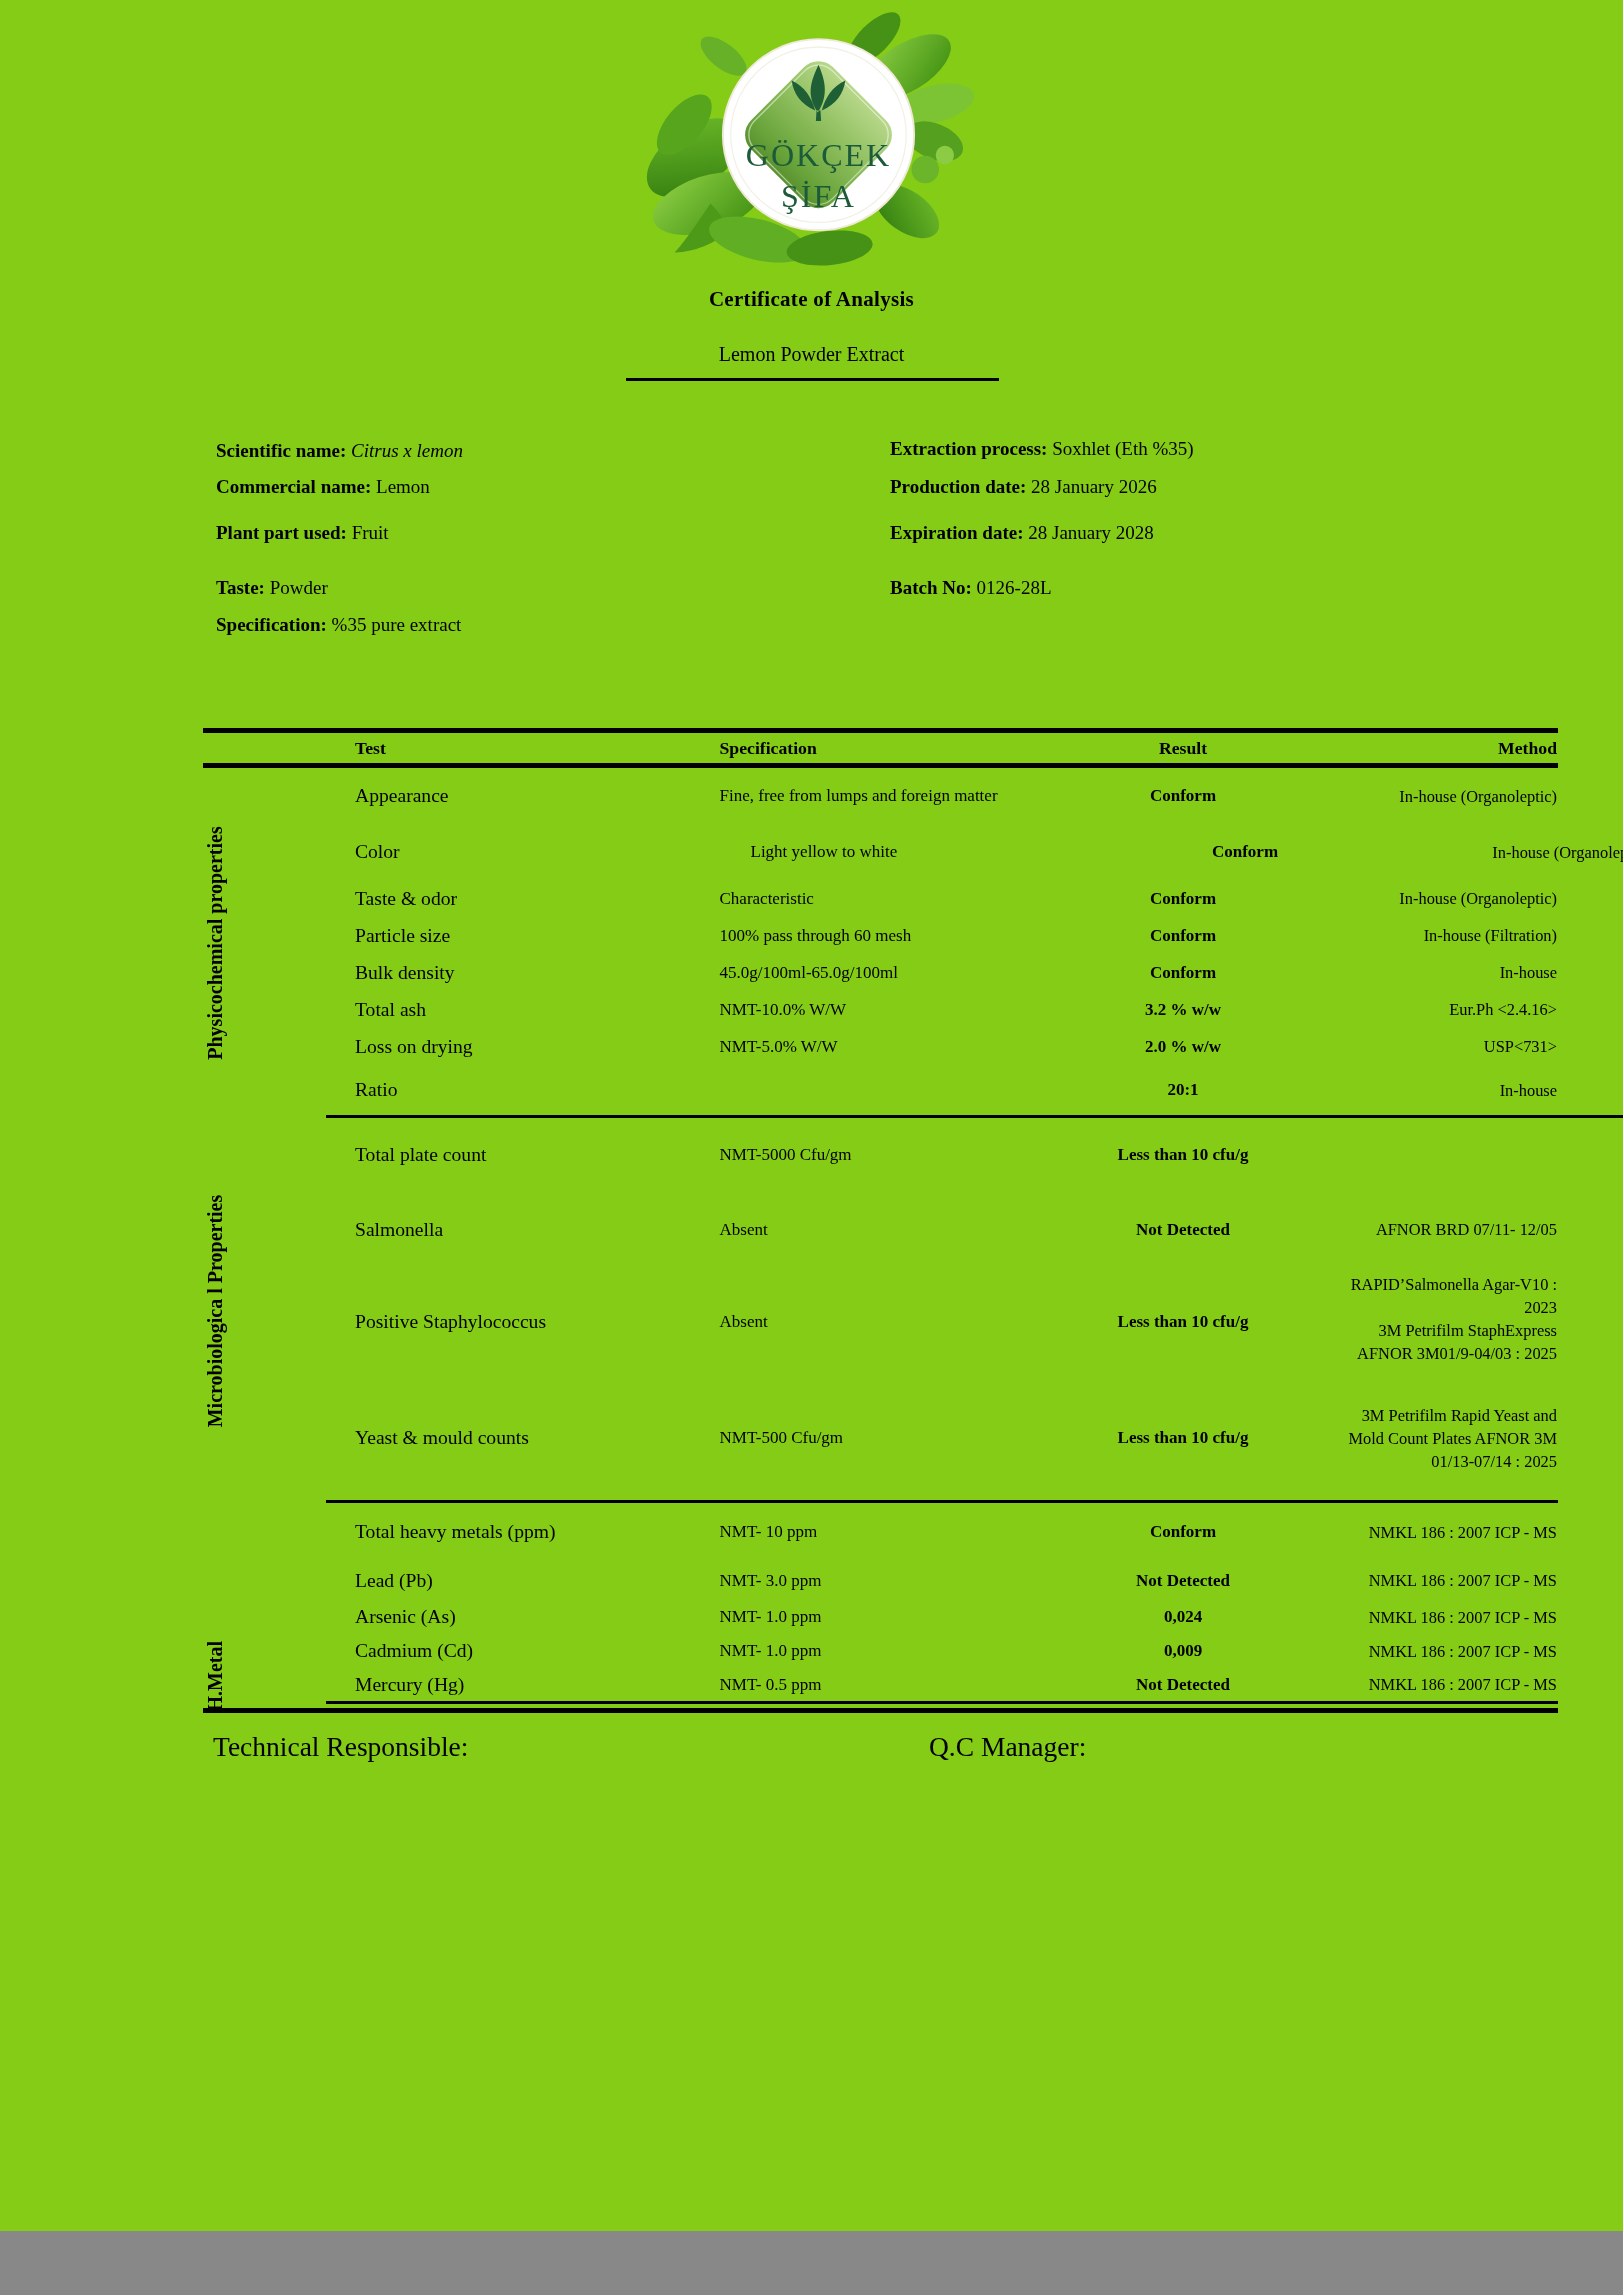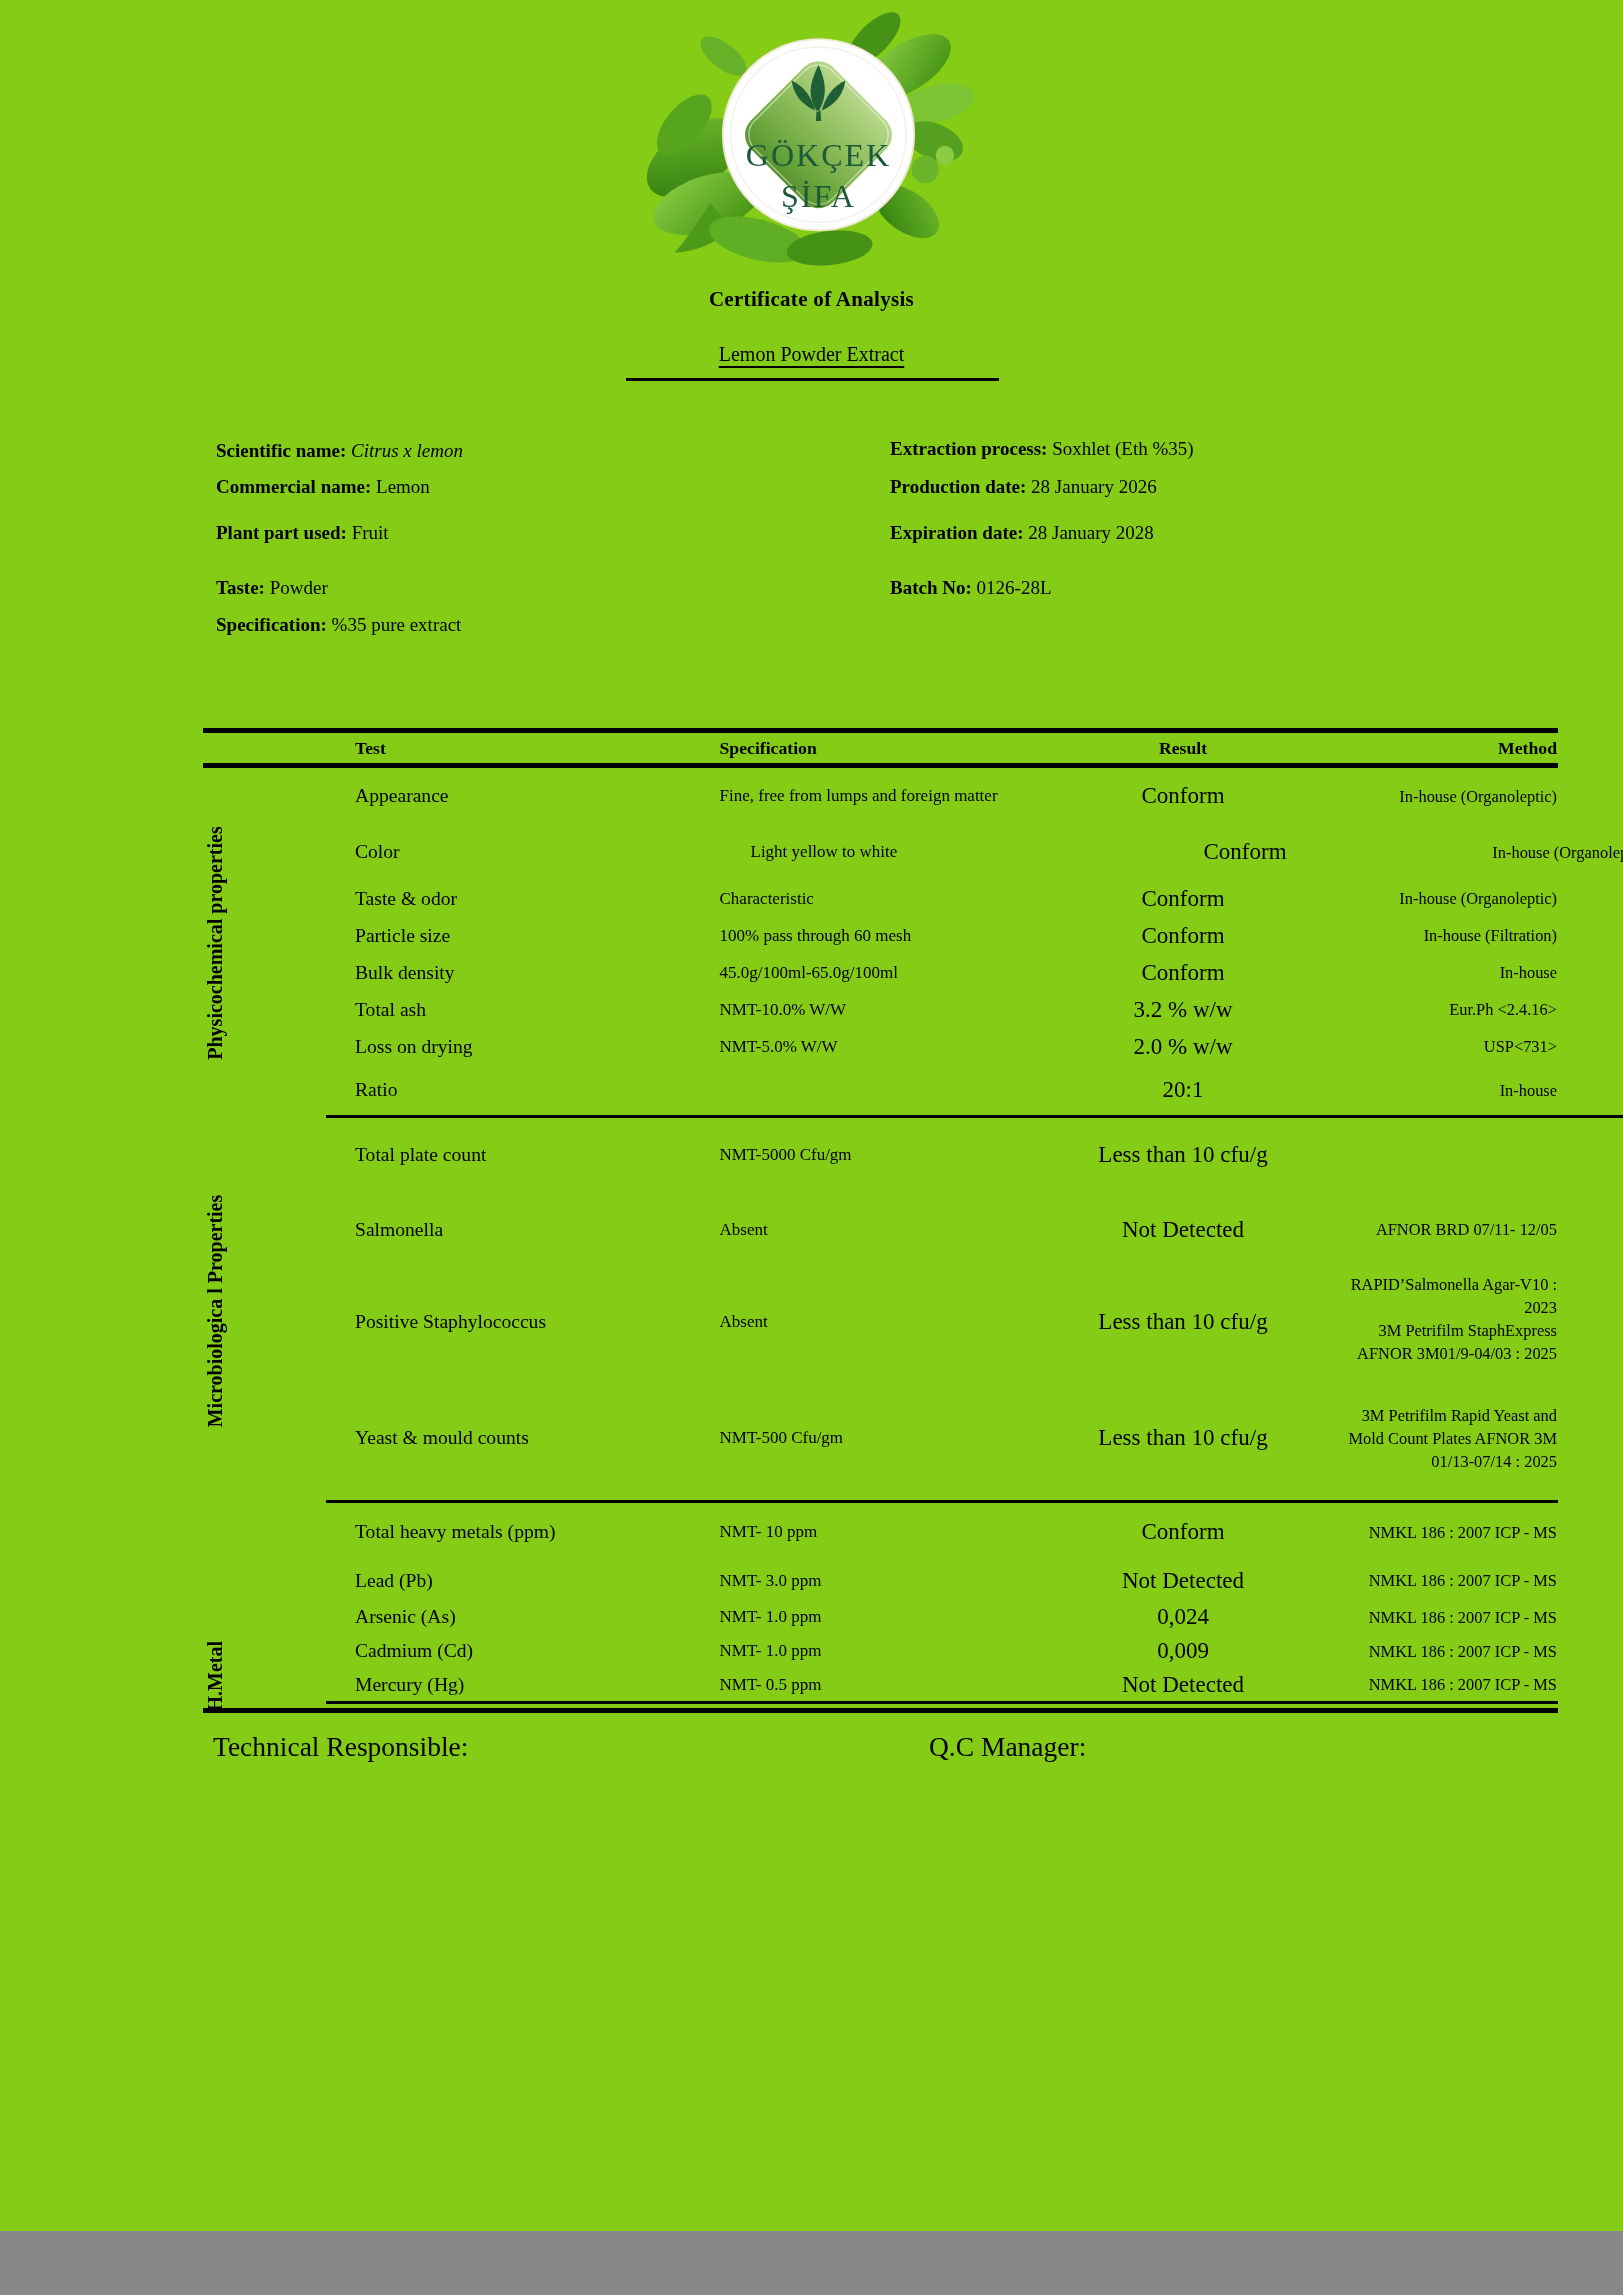--- a/index.html
+++ b/index.html
@@ -6,21 +6,21 @@
   .page{
     position:relative;width:1623px;height:2231px;background:#84cc16;
     font-family:"Liberation Serif", serif;color:#000;overflow:hidden;margin:0 auto;
   }
   
   .logo{position:absolute;left:645px;top:6.5px;width:347px;height:262px;}
   
   .doc-title{position:absolute;left:0;right:0;top:287px;text-align:center;
     font-size:21px;font-weight:bold;letter-spacing:0.3px;}
   .doc-subtitle{position:absolute;left:0;right:0;top:343px;text-align:center;
-    font-size:20px;text-decoration:underline;text-underline-offset:4.6px;}
+    font-size:20px;text-underline-offset:4.6px;}
   .subtitle-rule{position:absolute;left:626px;top:378px;width:373px;height:2.6px;background:#000;}
   
   .info-item{position:absolute;font-size:19px;white-space:nowrap;}
   .info-item .lbl{font-weight:bold;}
   .info-item .val{font-weight:normal;margin-top:20px;}
   .info-item .val.italic{font-style:italic;}
   
   .coa-table{position:absolute;left:203px;top:728px;width:1355px;
     border-top:5.2px solid #000;border-bottom:5.2px solid #000;padding-bottom:3.9px;box-sizing:border-box;}
   .hdr-row{display:flex;height:30px;border-bottom:5.2px solid #000;align-items:center;
@@ -33,21 +33,21 @@
   .section{display:flex;}
   .group-cell{width:123px;flex:none;position:relative;}
   .vlabel{position:absolute;left:1.3px;top:50%;
     writing-mode:vertical-rl;transform:translateY(-50%) rotate(180deg);
     font-weight:bold;font-size:20px;white-space:nowrap;}
   .vlabel.bottom{top:auto;bottom:-7.9px;transform:rotate(180deg);}
   .rows{flex:1;border-bottom:3.3px solid #000;}
   .row{display:flex;align-items:center;}
   .row .c1{font-size:19.6px;}
   .row .c2{font-size:17px;}
-  .row .c3{font-size:23px;}
+  .row .c3{font-size:17px;font-weight:bold;}
   .row .c4{font-size:16.4px;line-height:23px;white-space:pre-line;}
   .row .c4.top{align-self:flex-start;padding-top:5.2px;}
   
   .footer-label{position:absolute;font-size:27.5px;font-weight:normal;white-space:nowrap;}
 </style>
 </head>
 <body>
 
 <div class="page">
 

